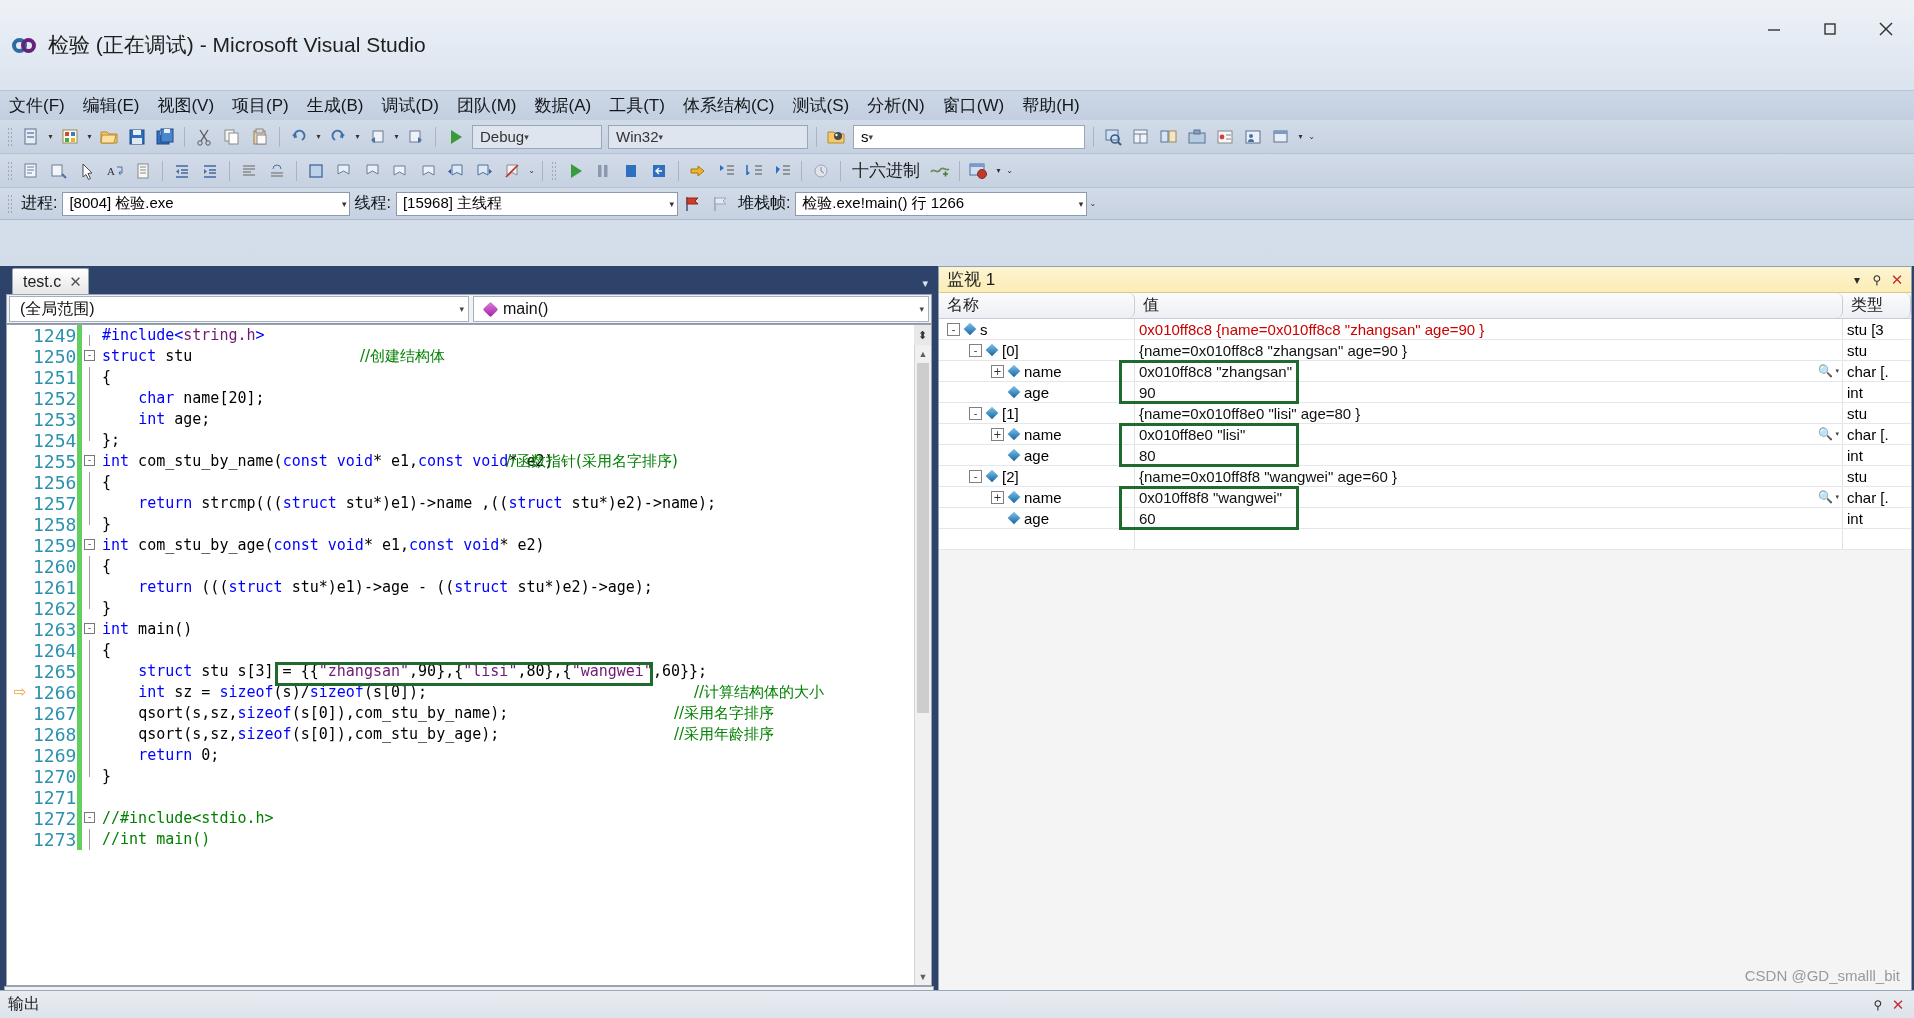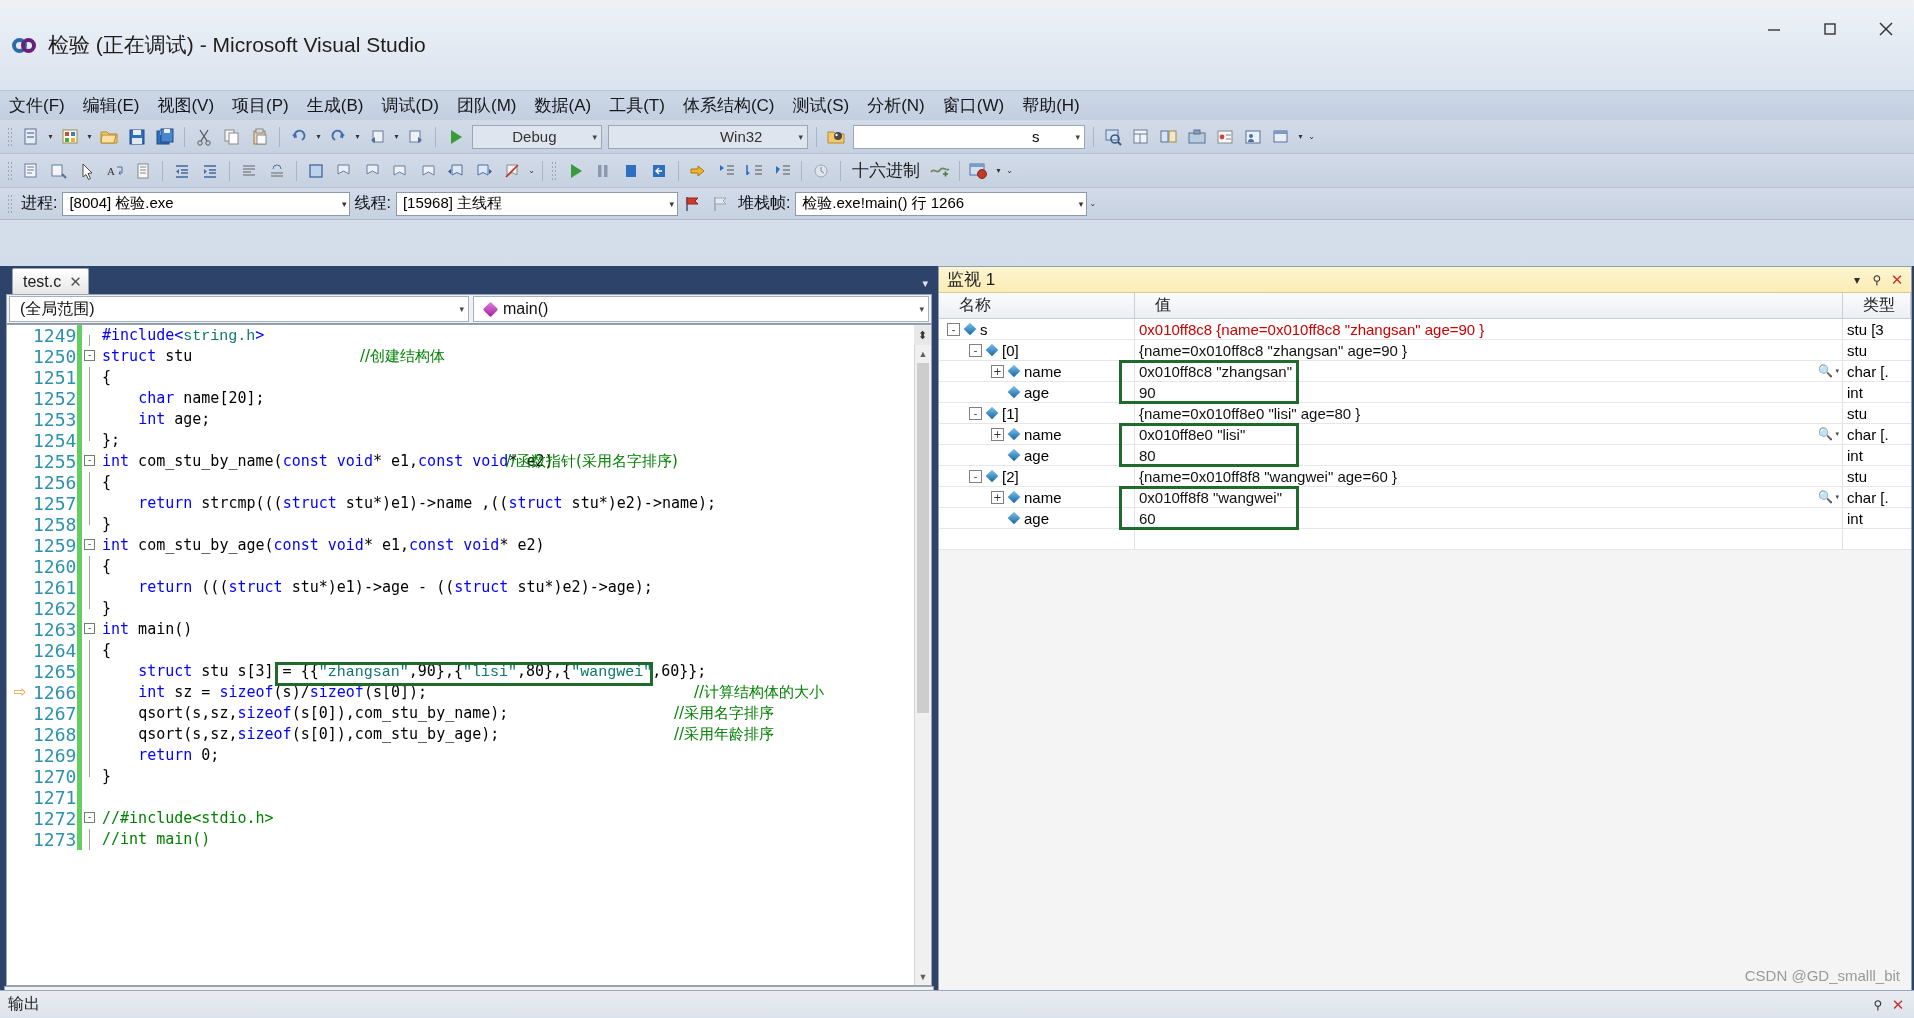--- a/index.html
+++ b/index.html
@@ -96,26 +96,25 @@
   .tb-caret {
     width: 11px; height: 26px;
     display: flex; align-items: center; justify-content: center;
     font-size: 8px; color: #333;
   }
   .tb-combo {
     height: 24px;
     border: 1px solid #9aa7b8;
     background: #dfe5ef;
     display: flex; align-items: center;
-    justify-content: flex-end;
+    justify-content: flex-start;
     font-size: 15px;
     color: #333;
     padding: 0 4px 0 7px;
     margin: 0 3px;
-    gap: 36px;
   }
   .tb-combo.white { background:#fff; color:#000; }
   .tb-combo .arw { font-size: 9px; color:#444; }
   .tb-text {
     font-size: 17px; color: #1d1d1d; padding: 0 6px; white-space: nowrap;
   }
 
   
   .locbar {
     height: 32px;
@@ -255,21 +254,21 @@
     font-family: "DejaVu Sans", sans-serif;
   }
   .foldline {
     position: absolute; left: 7px; top: 0; bottom: 0;
     width: 1px; background: #a0a0a0;
   }
   .foldline.half-top { top: 0; height: 11px; }
   .foldline.half-bot { top: 10px; bottom: 0; }
   .codetext { padding-left: 4px; }
   .kw   { color: #0000ff; }
-  .str  { color: #0f766e; font-family: Liberation Mono, monospace; }
+  .str  { color: #701a75; }
   .cmt  { color: #008000; }
   .pp   { color: #0000ff; }
   .pl   { color: #000000; }
 
   .hl-box-code {
     position: absolute;
     border: 3px solid #1f6b2e;
     pointer-events: none;
   }
 
@@ -350,22 +349,23 @@
   }
   .wt-btn.close { color: #c23030; font-size: 15px; }
   .watch-header {
     height: 26px; display: flex;
     background: linear-gradient(to bottom,#fbfbfb,#eceff3);
     border-bottom: 1px solid #c8ced6;
     font-size: 16px; color: #1b1b1b;
   }
   .wh-cell {
     display: flex; align-items: center;
-    padding-left: 20px;
+    padding-left: 8px;
     border-right: 1px solid #c8ced6;
+    border-radius: 6px;
   }
   .wh-name { flex: 0 0 196px; }
   .wh-value { flex: 1 1 auto; }
   .wh-type { flex: 0 0 68px; }
   .watch-rows { position: relative; }
   .wrow {
     height: 21px;
     display: flex;
     align-items: center;
     font-size: 15px;

